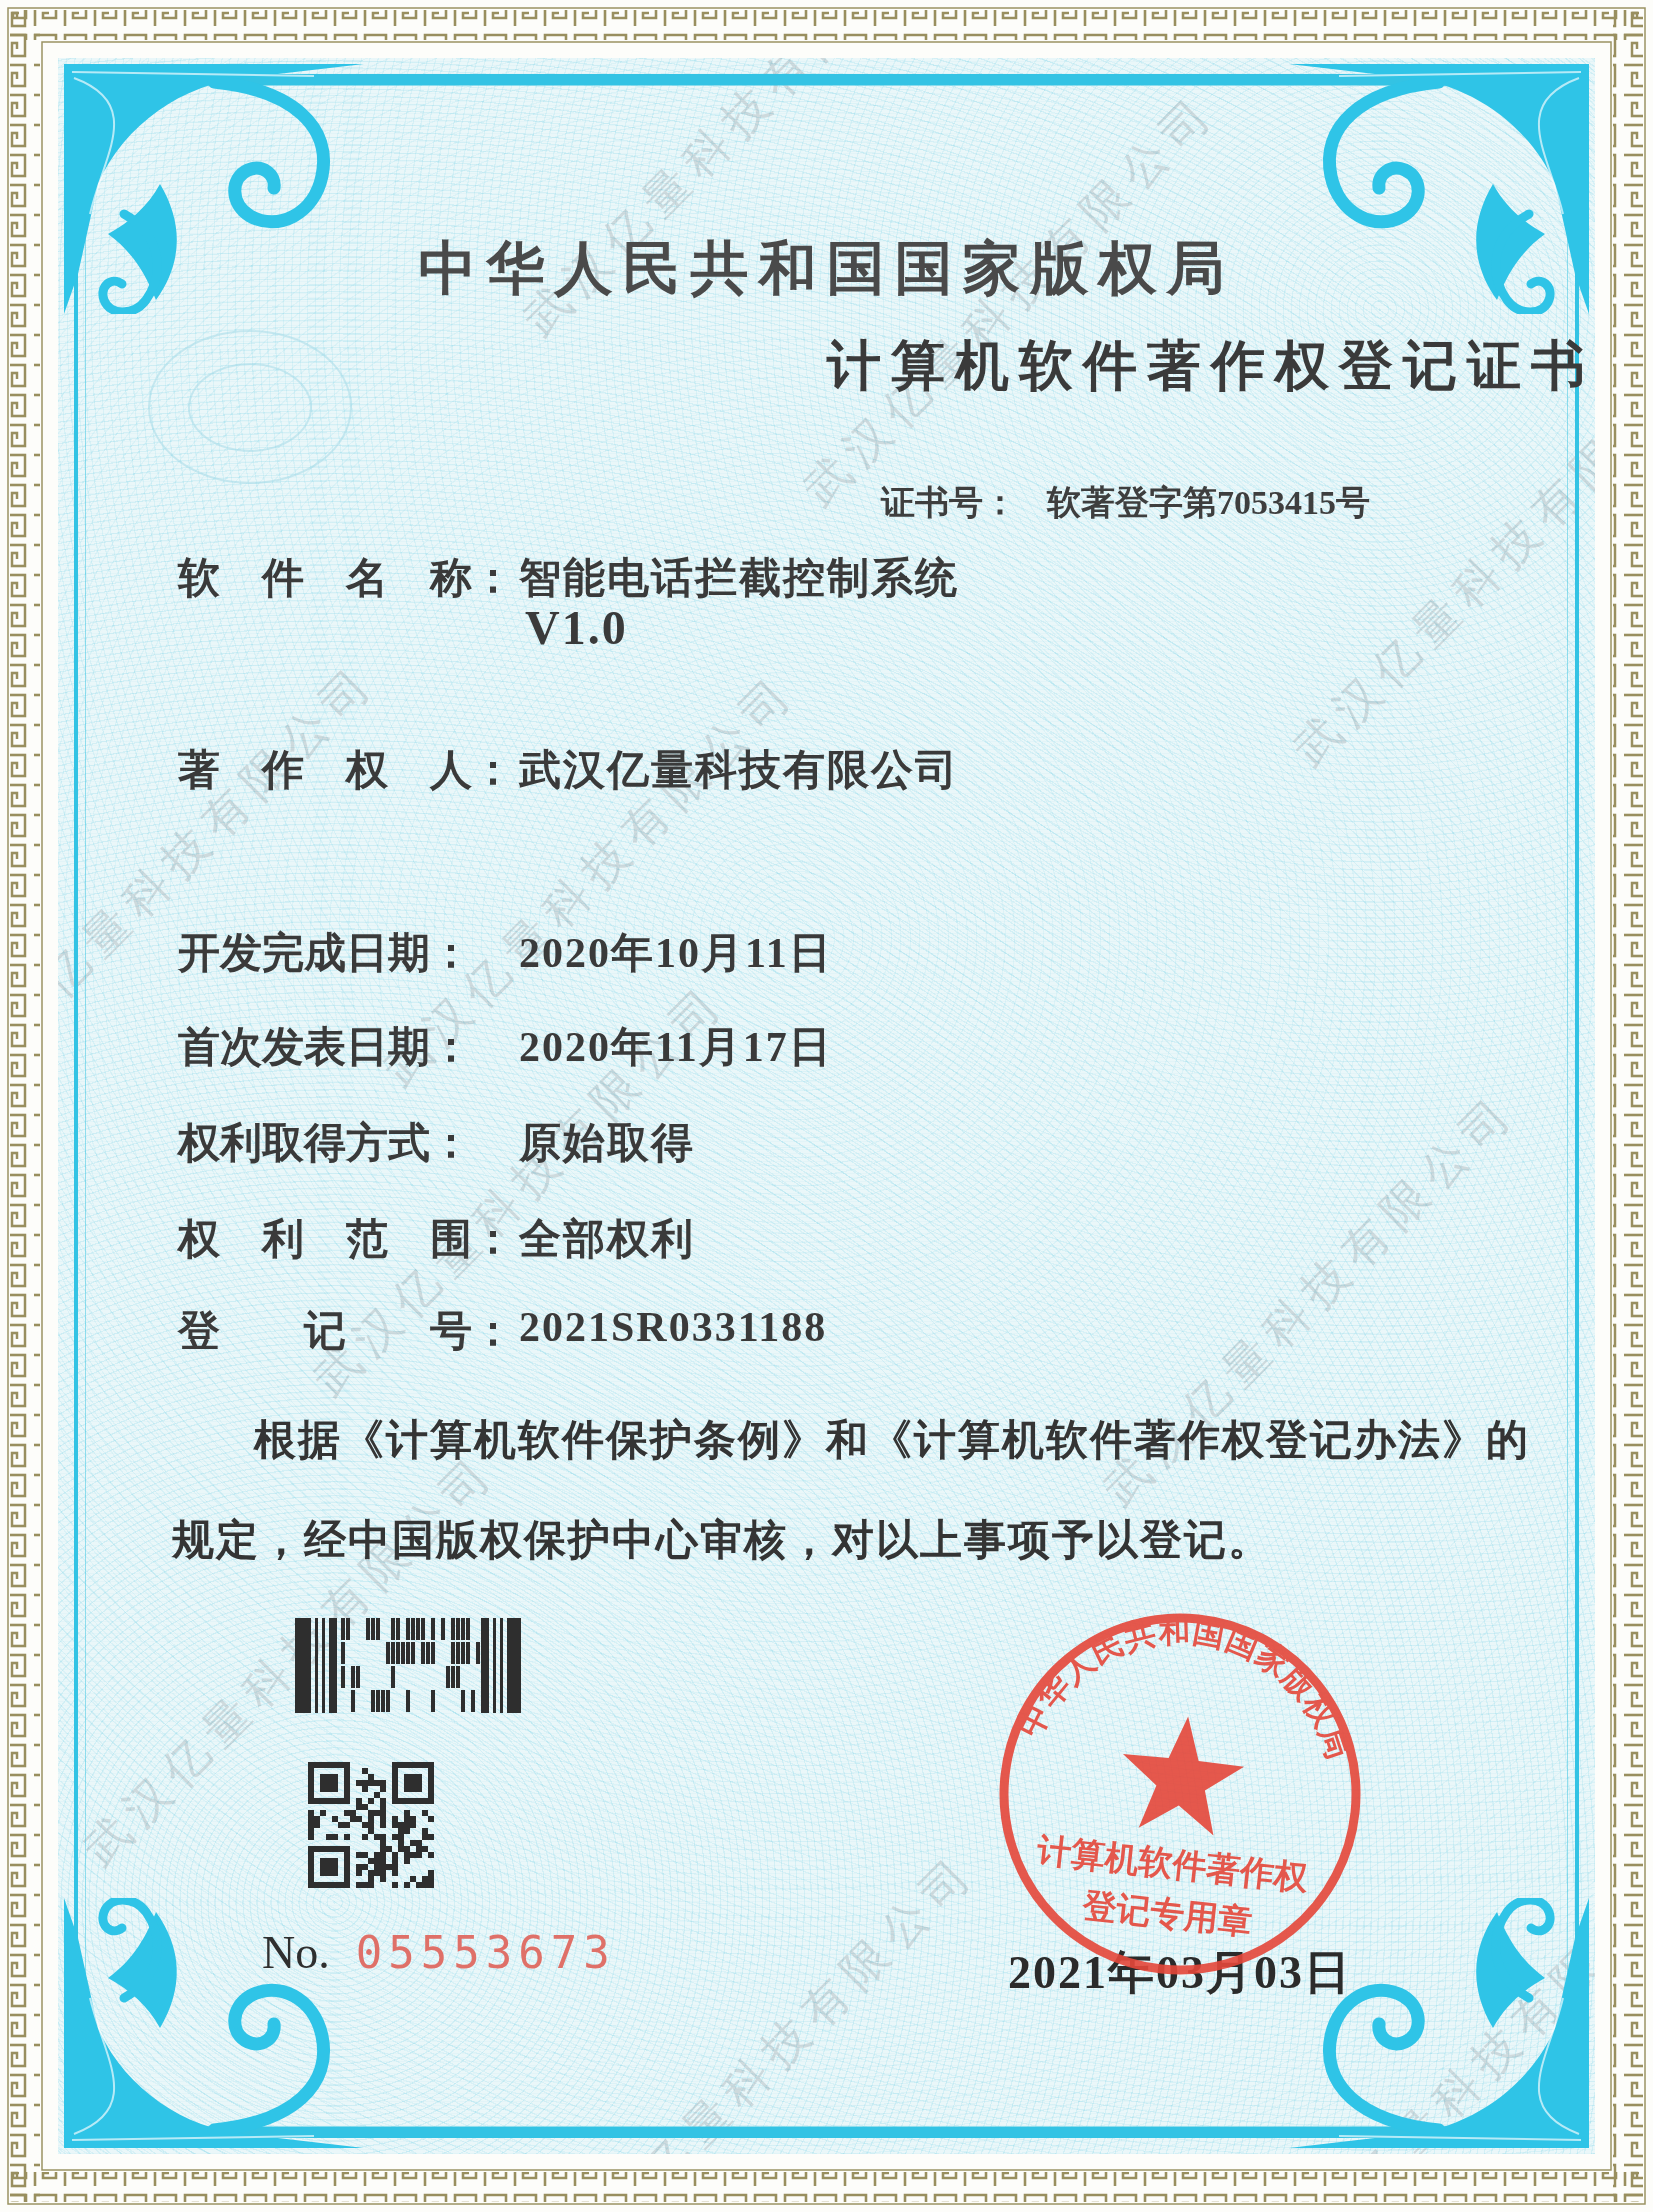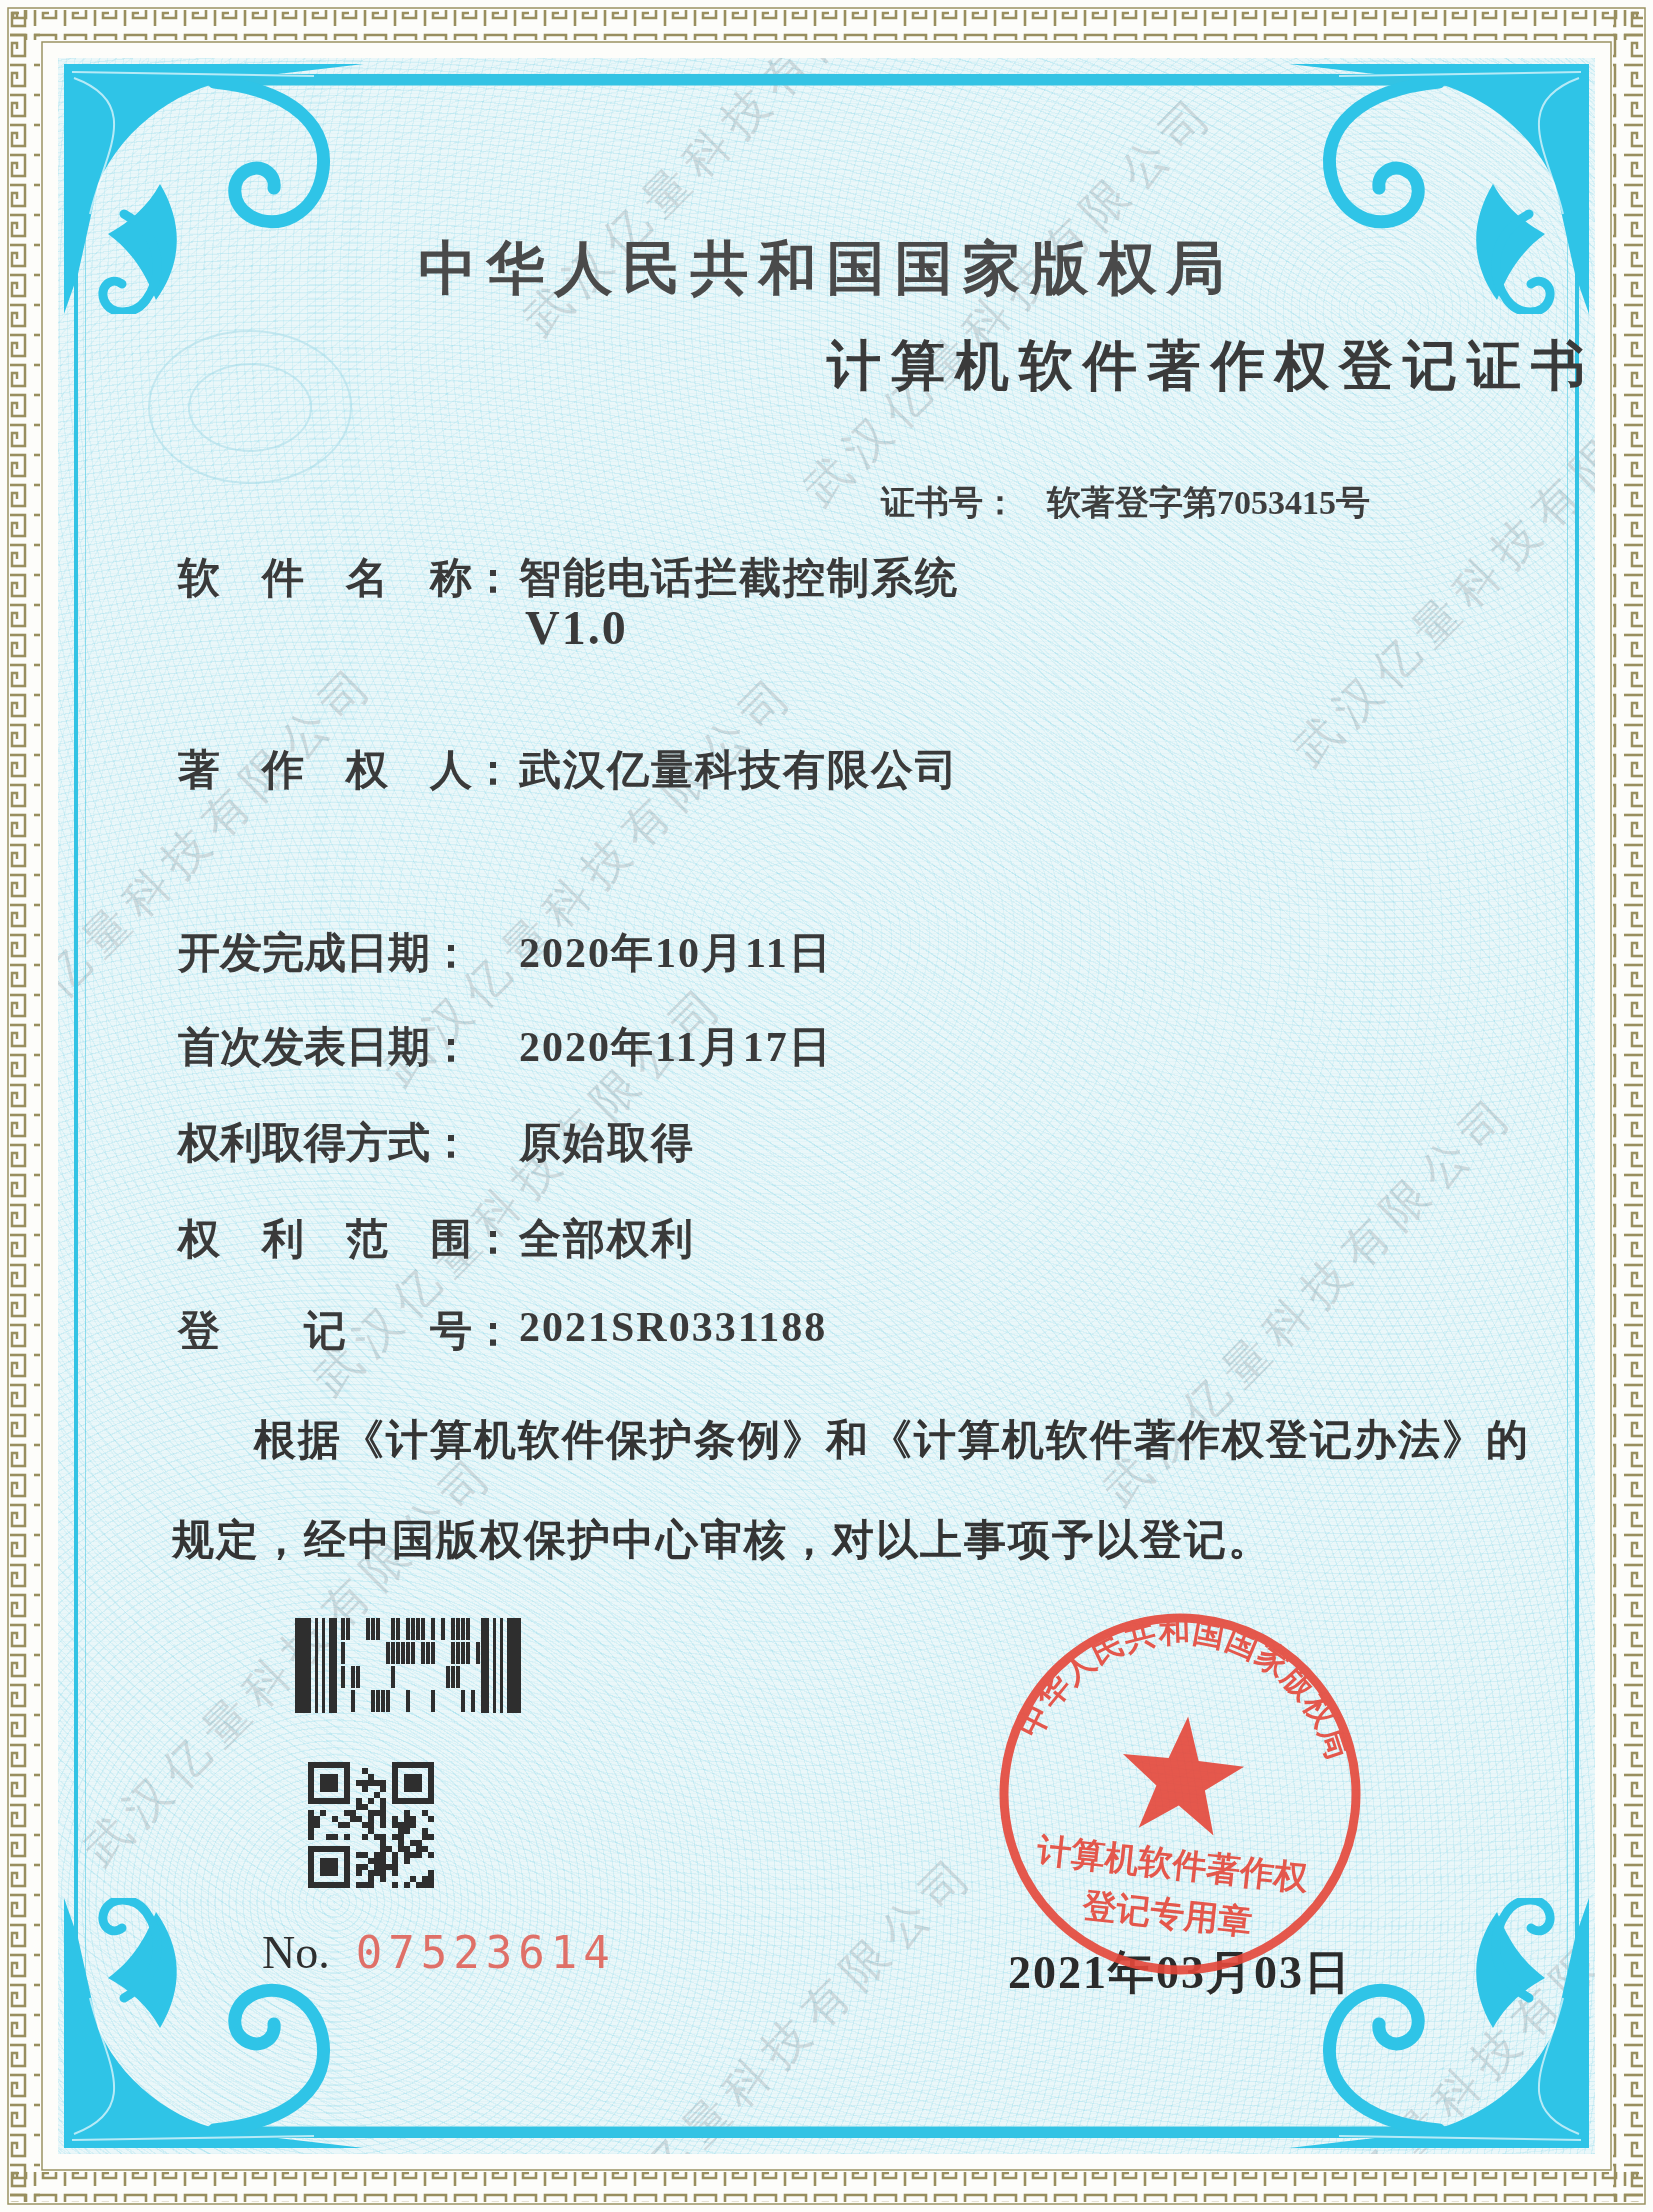--- a/index.html
+++ b/index.html
@@ -385,21 +385,21 @@
         <text font-size="33" font-weight="bold" fill="#e5473a" letter-spacing="1">
           <textPath href="#sealArc" startOffset="0" textLength="390" lengthAdjust="spacingAndGlyphs">中华人民共和国国家版权局</textPath>
         </text>
         <polygon fill="#e5473a" points="190,112 205.1,155.3 250.9,156.2 214.4,183.9 227.6,227.8 190,201.6 152.4,227.8 165.6,183.9 129.1,156.2 174.9,155.3"></polygon>
         <text x="190" y="272" text-anchor="middle" font-size="34" font-weight="bold" fill="#e5473a">计算机软件著作权</text>
         <text x="190" y="322" text-anchor="middle" font-size="34" font-weight="bold" fill="#e5473a">登记专用章</text>
       </g>
     </svg>
 
     <div class="serial">
-      <span>No.</span><span class="num">07523614</span>
+      <span>No.</span><span class="num">05553673</span>
     </div>
     <div class="issue-date">2021年03月03日</div>
 
   <div class="watermark" style="left: 952px; top: 242px;">武汉亿量科技有限公司</div>
       <div class="watermark" style="left: 1442px; top: 502px;">武汉亿量科技有限公司</div>
       <div class="watermark" style="left: 112px; top: 812px;">武汉亿量科技有限公司</div>
       <div class="watermark" style="left: 532px; top: 822px;">武汉亿量科技有限公司</div>
       <div class="watermark" style="left: 462px; top: 1132px;">武汉亿量科技有限公司</div>
       <div class="watermark" style="left: 1252px; top: 1242px;">武汉亿量科技有限公司</div>
       <div class="watermark" style="left: 232px; top: 1602px;">武汉亿量科技有限公司</div>

